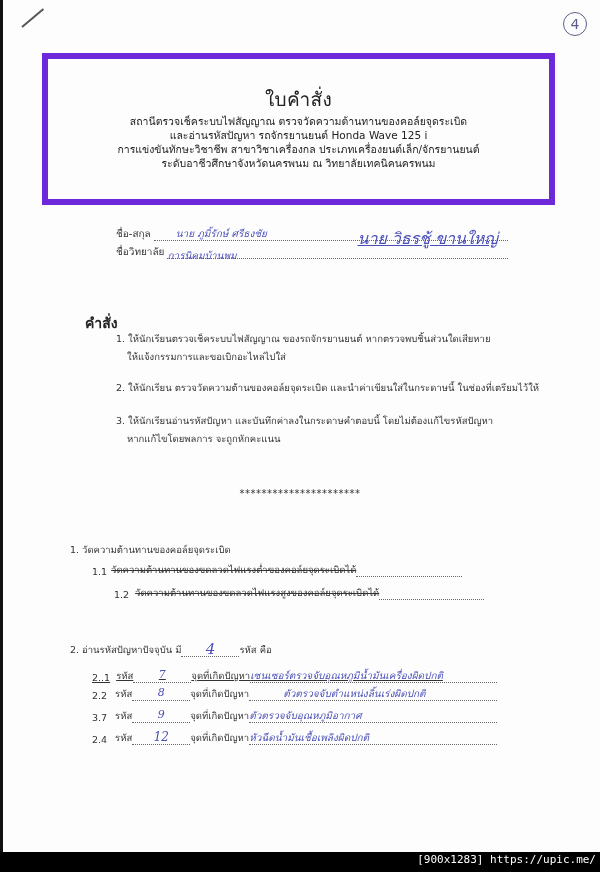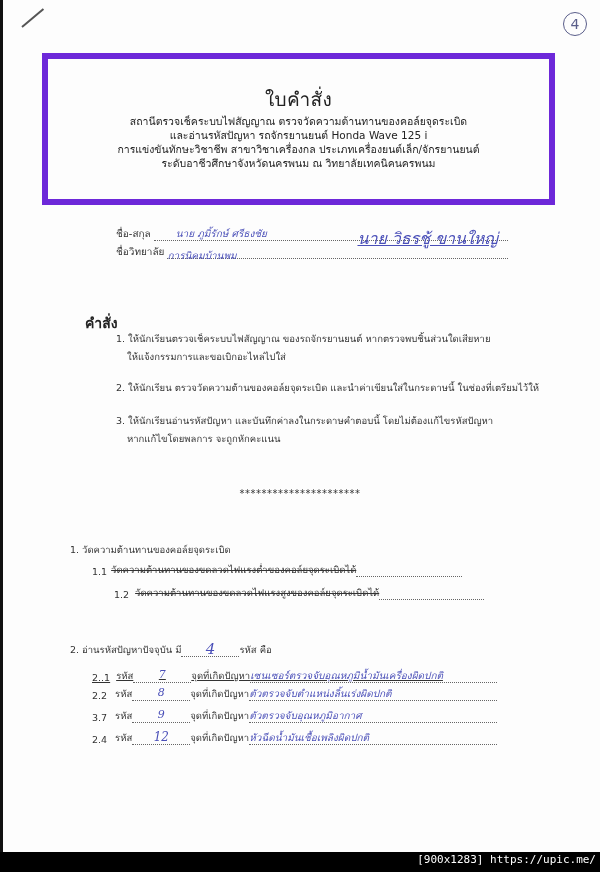--- a/index.html
+++ b/index.html
@@ -96,21 +96,21 @@
     <span style="margin-left:6px;">รหัส</span>
     <span class="dotted" style="width:58px; text-align:center; height:14px;"><span class="hw" style="font-size:11px;">7</span></span>
     <span>จุดที่เกิดปัญหา</span>
     <span class="dotted" style="flex:1; height:14px; white-space:nowrap; overflow:hidden;"><span class="hw" style="font-size:10px;">เซนเซอร์ตรวจจับอุณหภูมิน้ำมันเครื่องผิดปกติ</span></span>
   </div>
   <div class="row" style="left:92px; top:686px; width:405px; font-size:9.5px; color:#333;">
     <span>2.2</span>
     <span style="margin-left:8px;">รหัส</span>
     <span class="dotted" style="width:58px; text-align:center; height:14px;"><span class="hw" style="font-size:11px;">8</span></span>
     <span>จุดที่เกิดปัญหา</span>
-    <span class="dotted" style="flex:1; height:14px; white-space:nowrap; overflow:hidden;"><span class="hw" style="font-size:10px;">ตัวตรวจจับตำแหน่งลิ้นเร่งผิดปกติ</span></span>
+    <span class="dotted" style="flex:1; height:14px; white-space:nowrap; overflow:hidden;"><span class="hw" style="font-size:10px;margin-left:34px;">ตัวตรวจจับตำแหน่งลิ้นเร่งผิดปกติ</span></span>
   </div>
   <div class="row" style="left:92px; top:708px; width:405px; font-size:9.5px; color:#333;">
     <span>3.7</span>
     <span style="margin-left:8px;">รหัส</span>
     <span class="dotted" style="width:58px; text-align:center; height:14px;"><span class="hw" style="font-size:11px;">9</span></span>
     <span>จุดที่เกิดปัญหา</span>
     <span class="dotted" style="flex:1; height:14px; white-space:nowrap; overflow:hidden;"><span class="hw" style="font-size:10px;">ตัวตรวจจับอุณหภูมิอากาศ</span></span>
   </div>
   <div class="row" style="left:92px; top:730px; width:405px; font-size:9.5px; color:#333;">
     <span>2.4</span>

